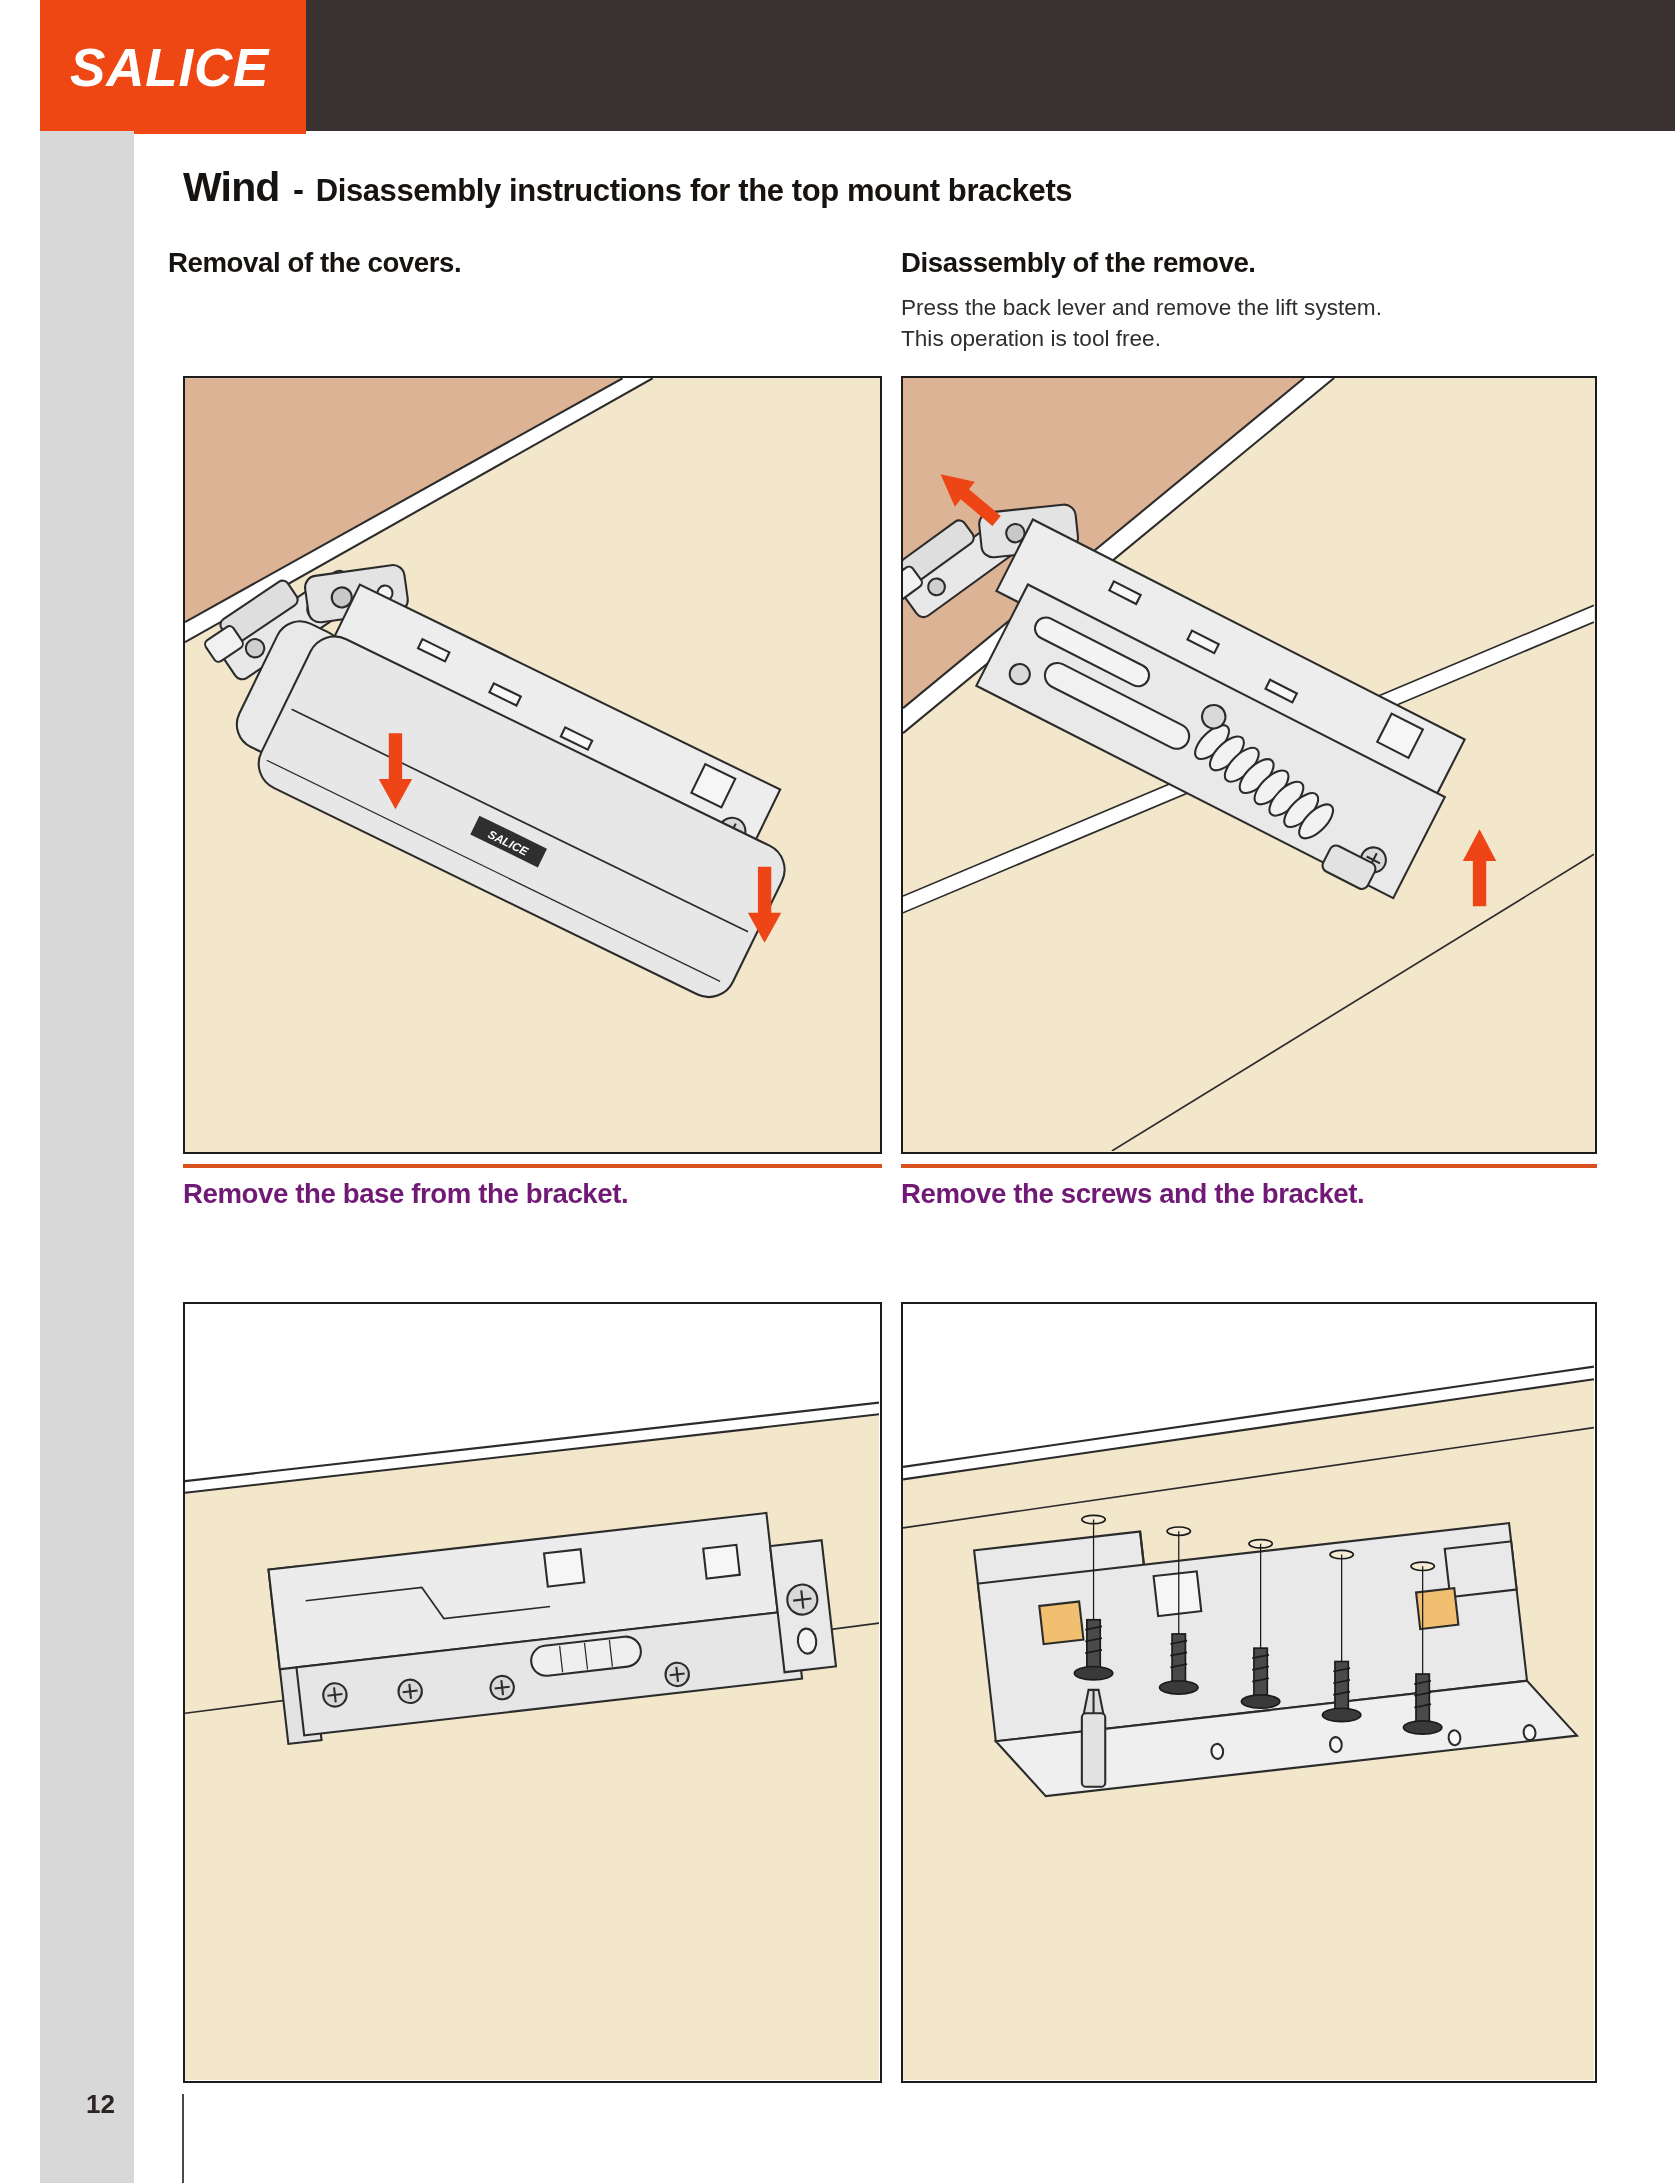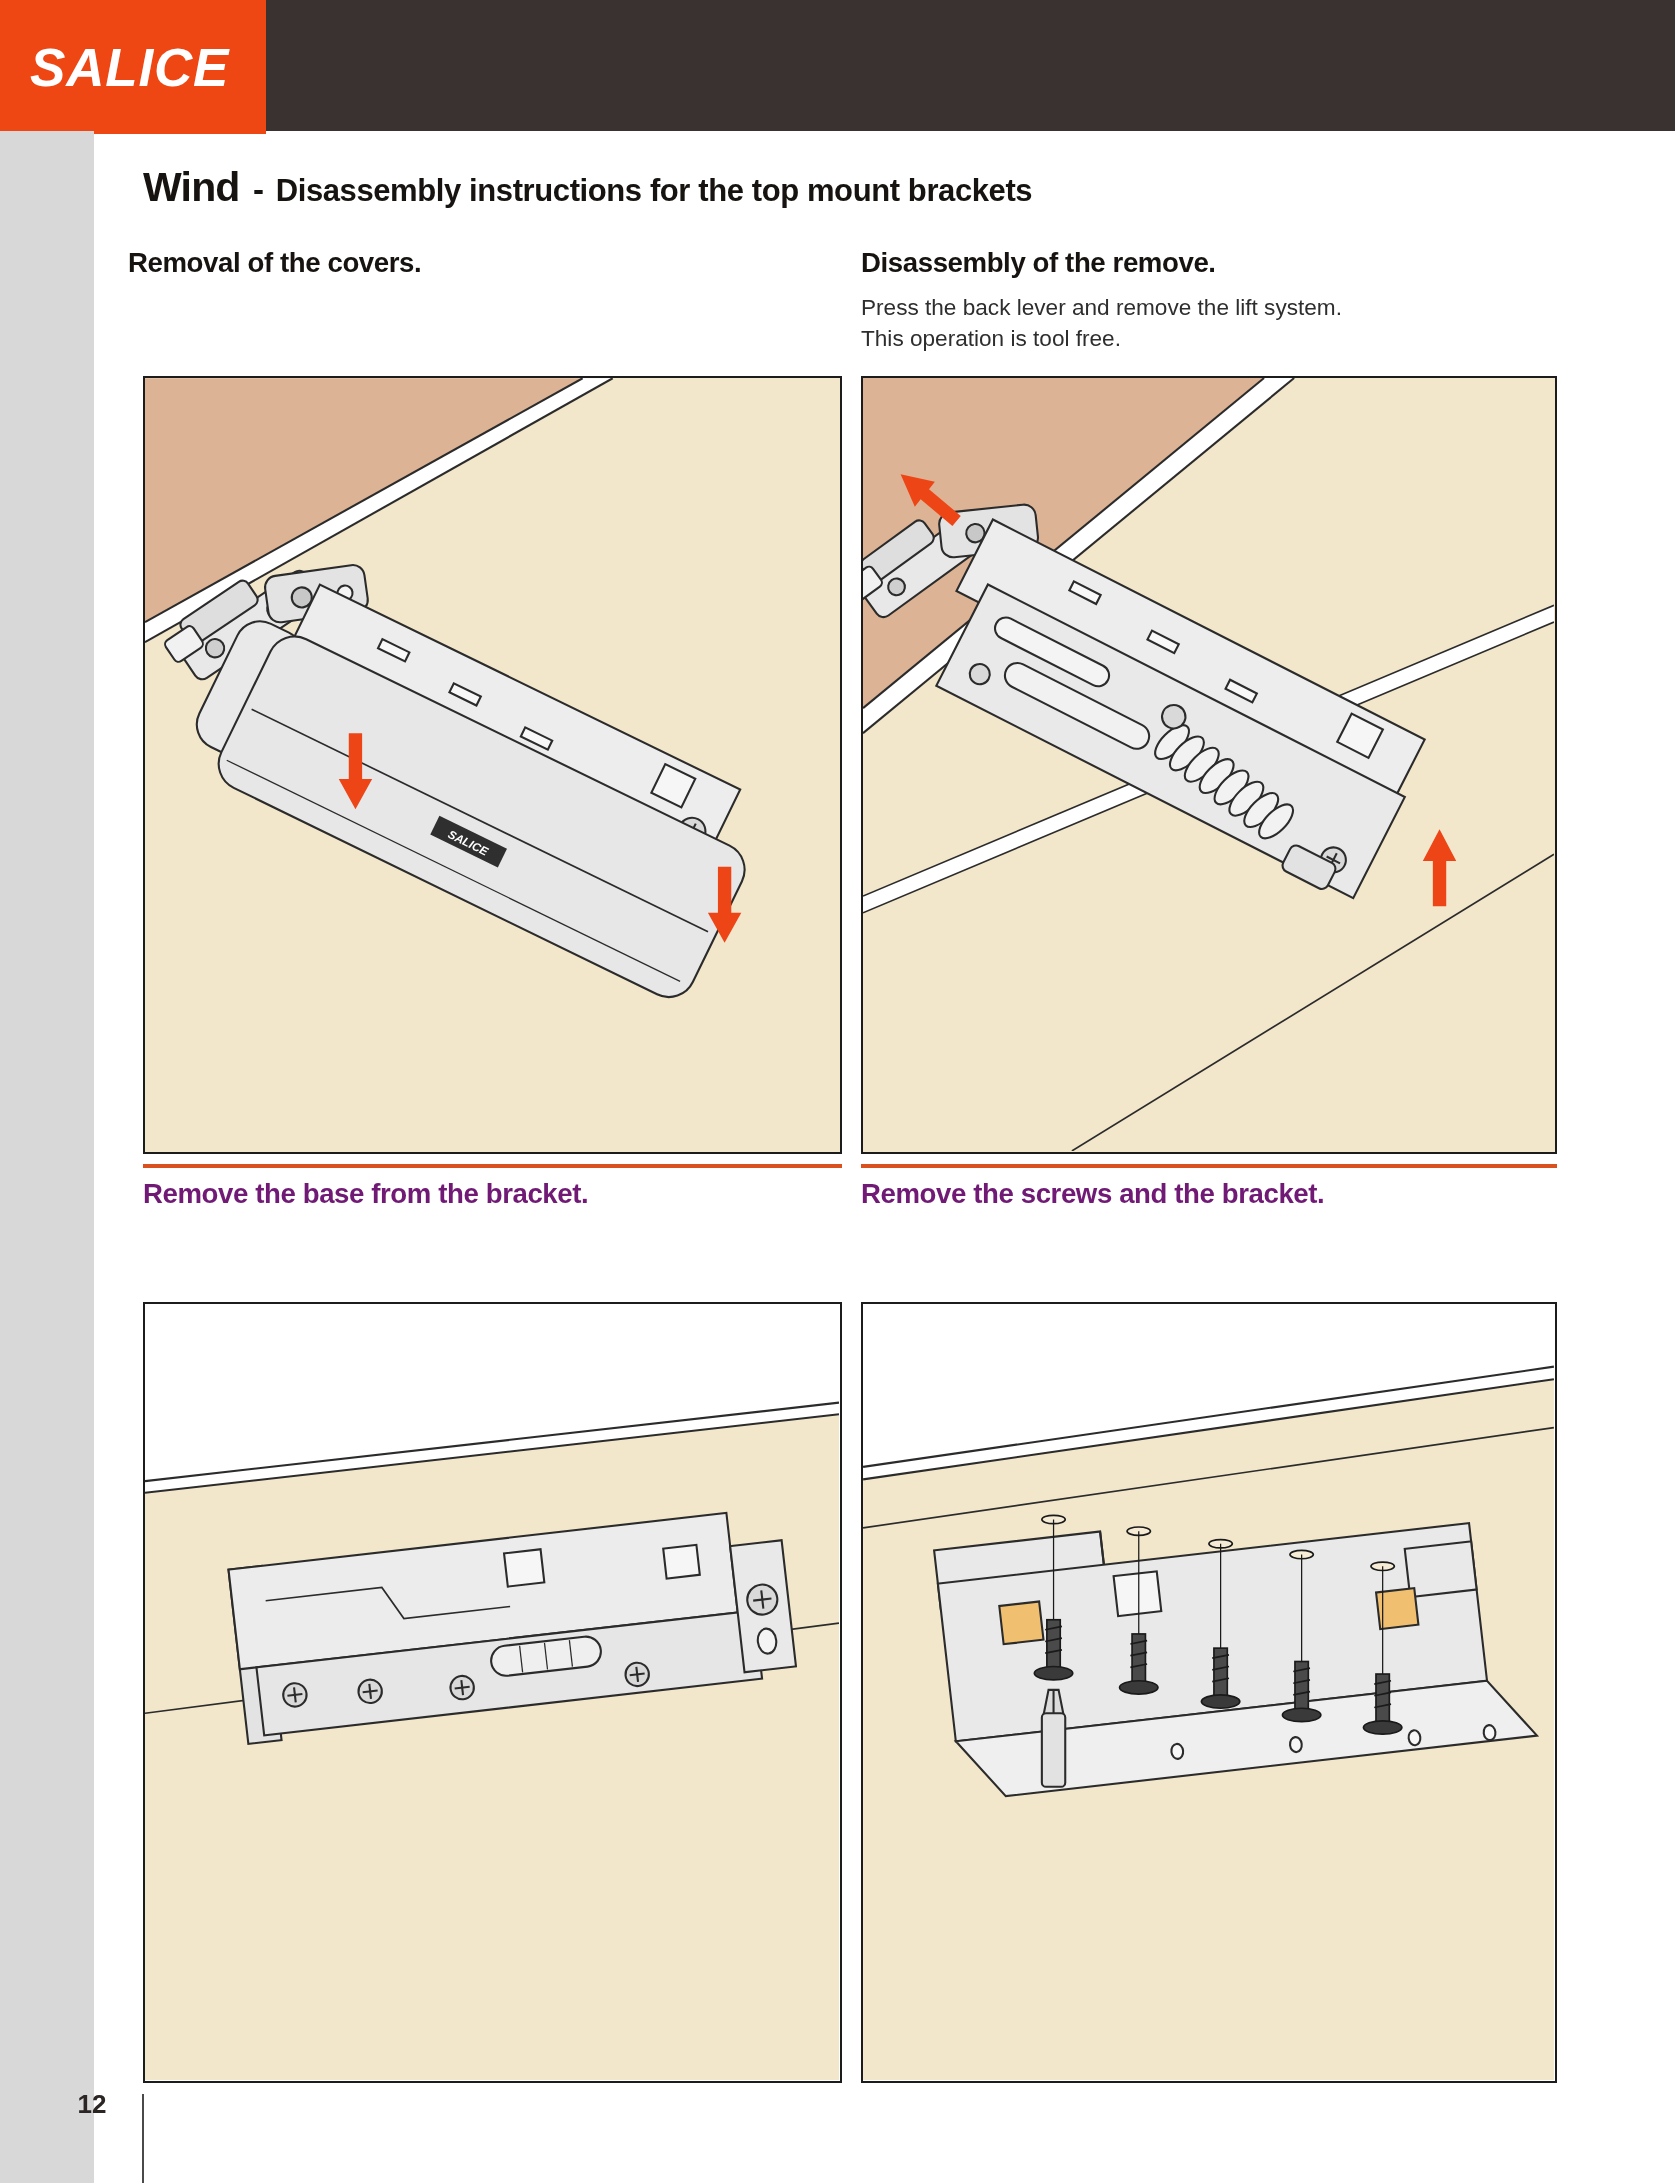--- a/index.html
+++ b/index.html
@@ -1,41 +1,41 @@
 <!DOCTYPE html>
 <html style="font-size:13.4px"><head>
 <meta charset="utf-8">
 <style>
   html,body{margin:0;padding:0;}
   body{
     width:1675px;height:2183px;position:relative;background:#ffffff;
     font-family:"Liberation Sans","DejaVu Sans",sans-serif;overflow:hidden;
   }
-  .abs{position:absolute;}
+  .abs{position:absolute;margin-left:40px;}
   
   .header-bar{left:0;top:0;width:1675px;height:131px;background:#3a3230;}
   .logo-box{left:0;top:0;width:266px;height:134px;background:#ee4714;}
   .logo-text{
     position:absolute;left:30px;top:37px;color:#ffffff;
     font-size:53px;font-weight:bold;font-style:italic;letter-spacing:0.8px;
   }
   .sidebar{left:0;top:131px;width:94px;height:2052px;background:#d8d8d8;}
   
   .title-row{left:143px;top:164px;display:flex;align-items:baseline;color:#161310;white-space:nowrap;}
   .title-main{font-size:41px;font-weight:bold;letter-spacing:-0.8px;}
   .title-dash{font-size:33px;font-weight:bold;margin:0 11.7px 0 13.4px;}
   .title-sub{font-size:31px;font-weight:bold;letter-spacing:-0.4px;}
   .col-heading{font-size:27.6px;font-weight:bold;color:#161310;letter-spacing:-0.4px;white-space:nowrap;}
   .body-text{font-size:22.6px;color:#2e2e2e;line-height:31px;white-space:nowrap;}
   .fig{border:2.5px solid #1c1c1c;box-sizing:border-box;}
   .fig-beige{background:#f2e6cb;}
   .fig-white{background:#ffffff;}
   .sep{height:4.2px;background:#d9511e;}
   .caption{font-size:27.6px;font-weight:bold;color:#701a75;letter-spacing:-0.4px;white-space:nowrap;}
-  .page-number{left:46px;top:2089px;width:92px;text-align:center;font-size:26px;font-weight:bold;color:#2b2623;}
+  .page-number{left:46px;top:2089px;width:92px;text-align:left;font-size:26px;font-weight:bold;color:#2b2623;}
   .footer-rule{left:142px;top:2094px;width:1.7px;height:89px;background:#4a4a4a;}
   svg{display:block;}
 </style>
 </head>
 <body>
 
 <div class="abs header-bar"></div>
 <div class="abs logo-box">
   <span class="logo-text">SALICE</span>
 </div>

